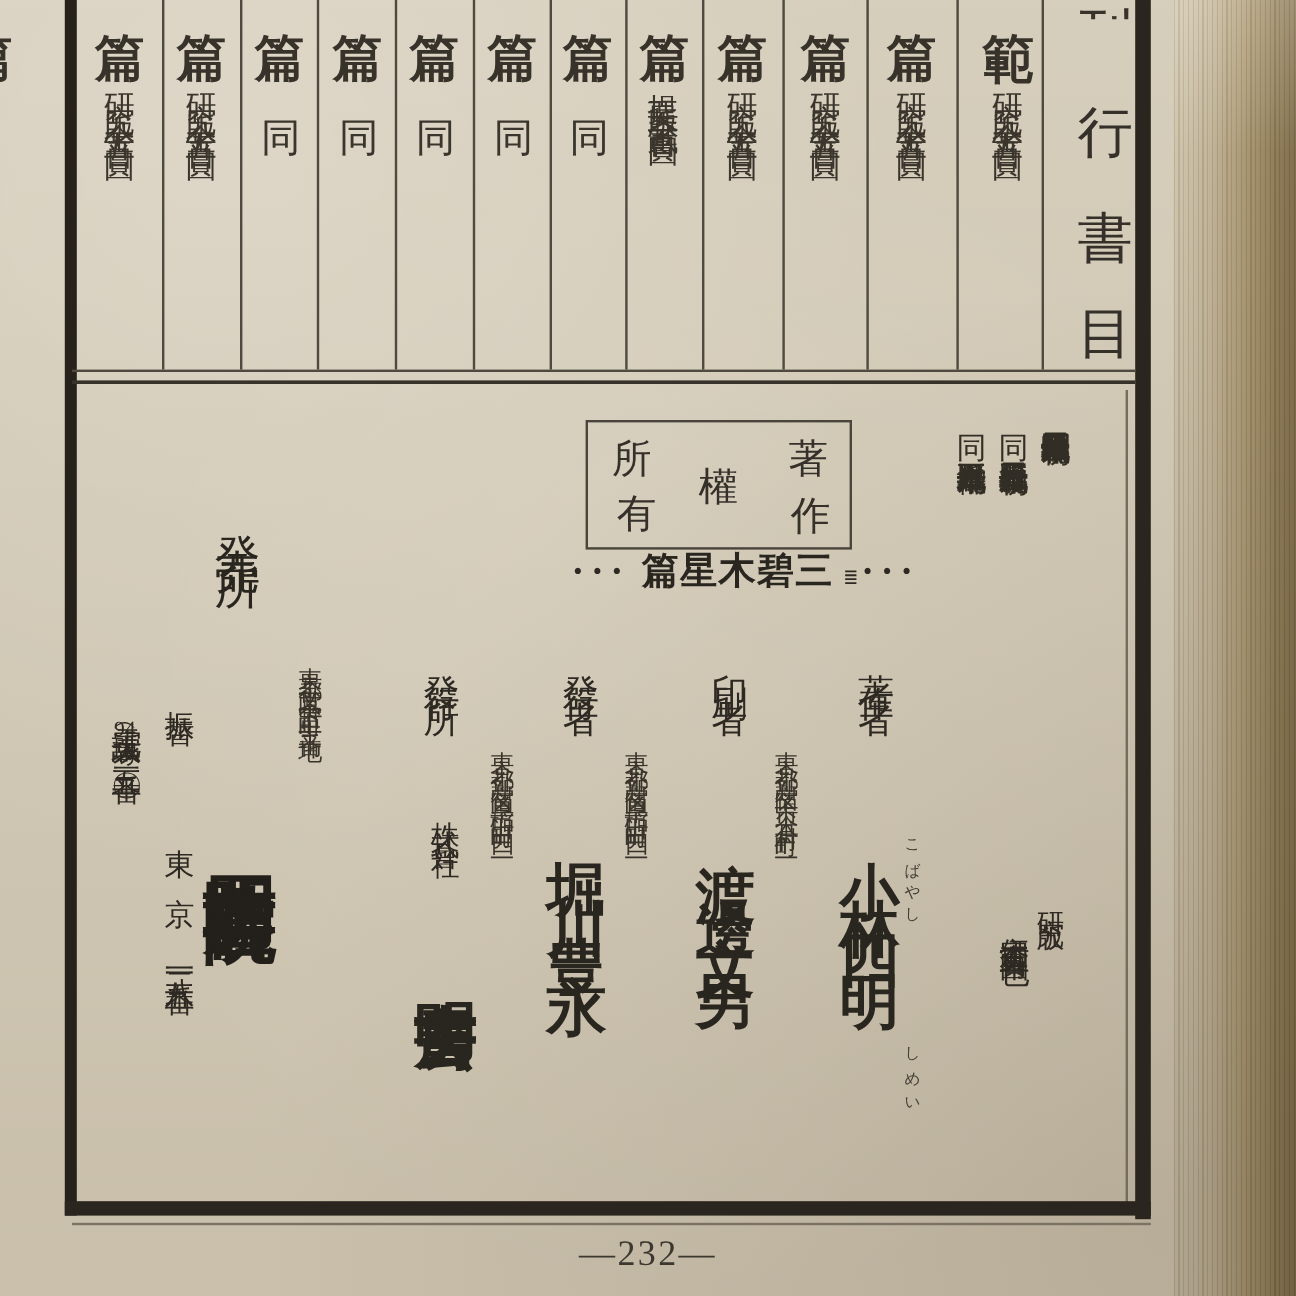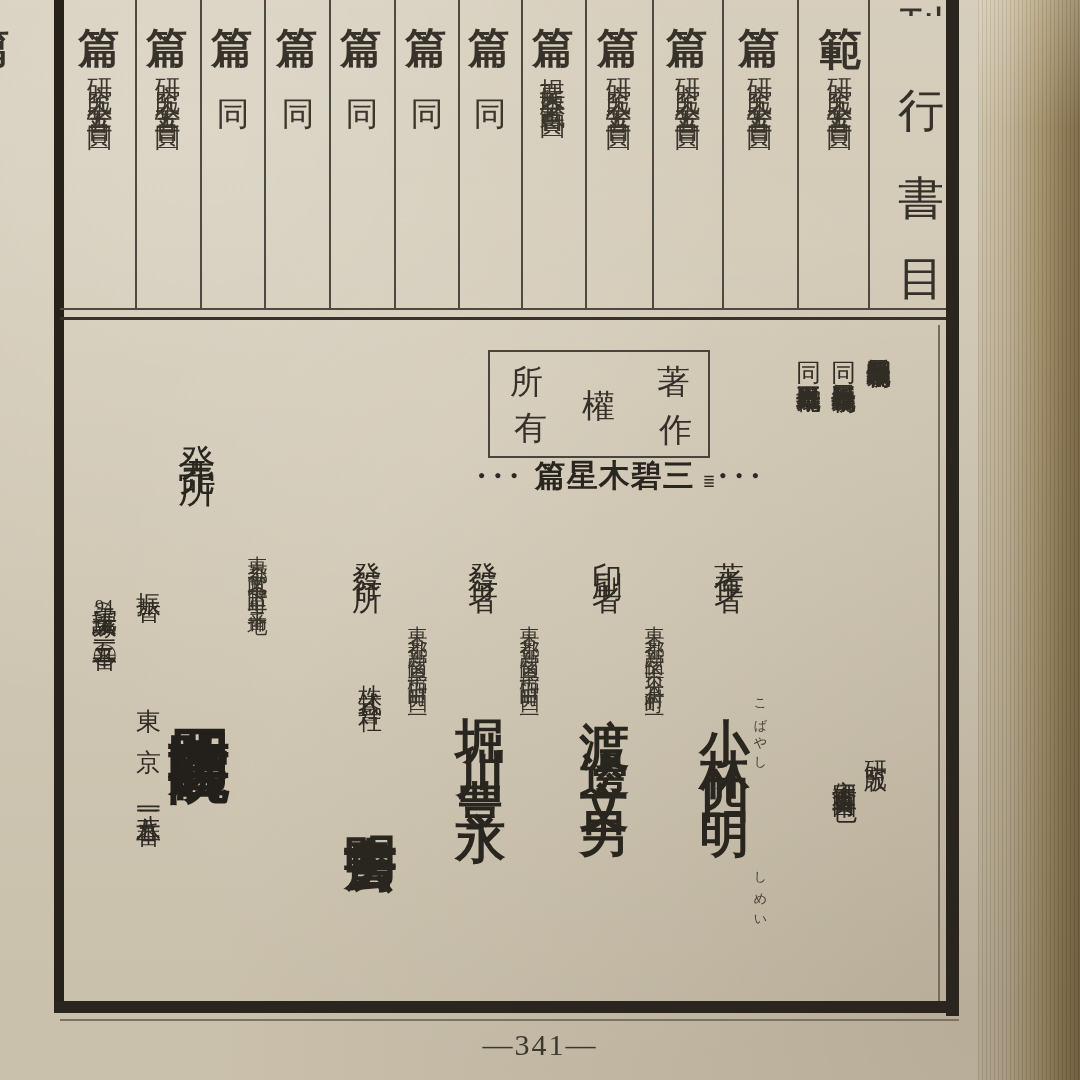--- a/index.html
+++ b/index.html
@@ -153,14 +153,14 @@
   <div class="vtext" style="left:168px;top:682px;font-size:62px;font-weight:700;color:#231f1a;letter-spacing:2px;">四明莊書院</div>
 
   <div class="vtext" style="left:136px;top:572px;font-size:25px;letter-spacing:6px;">振替</div>
   <div class="vtext" style="left:136px;top:688px;font-size:25px;letter-spacing:40px;">東京</div>
   <div class="vtext" style="left:136px;top:792px;font-size:25px;letter-spacing:2px;">二一八一五番</div>
 
   <div class="vtext" style="left:92px;top:588px;font-size:25px;letter-spacing:2px;">
     <span>電話大塚</span><span style="font-size:20px;">︵</span><span style="text-combine-upright:all;font-size:18px;letter-spacing:0;">94</span><span style="font-size:20px;">︶</span><span>一三五〇番</span>
   </div>
 
-  <div class="htext" style="left:0;top:1028px;width:1080px;text-align:center;font-size:30px;letter-spacing:2px;color:#3c3830;">—341—</div>
+  <div class="htext" style="left:0;top:1028px;width:1080px;text-align:center;font-size:30px;letter-spacing:2px;color:#3c3830;">—232—</div>
 </div>
 
 </body></html>

